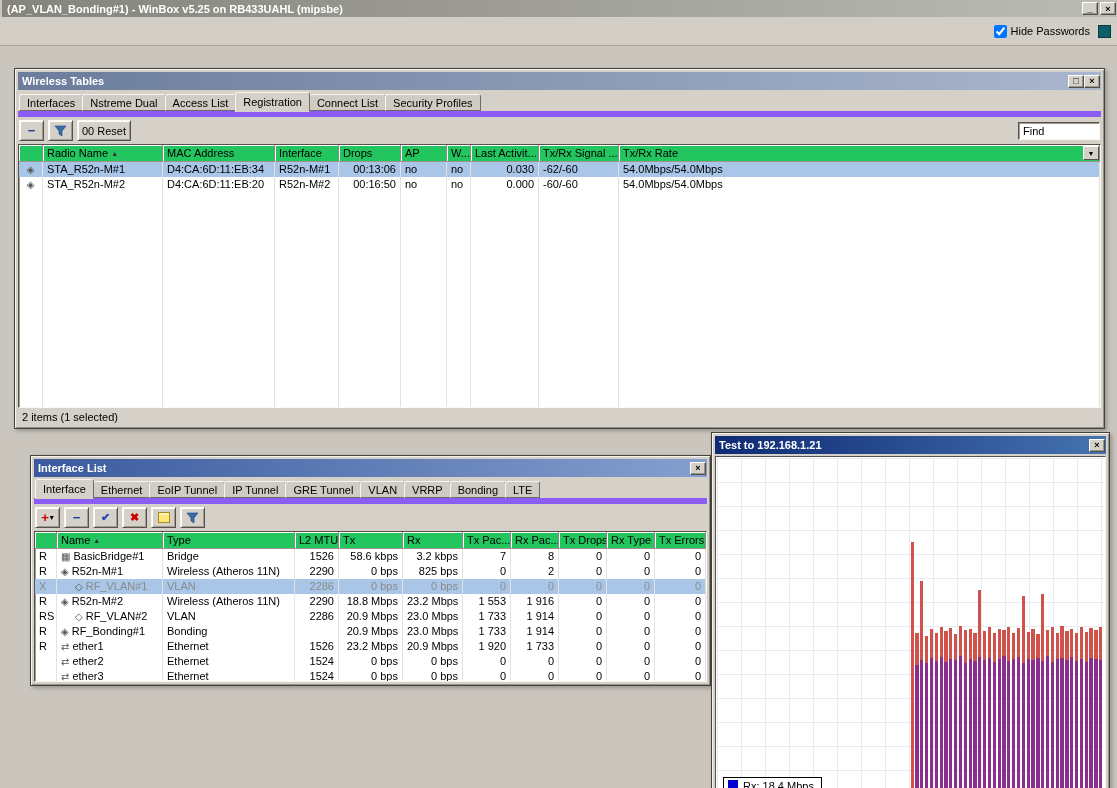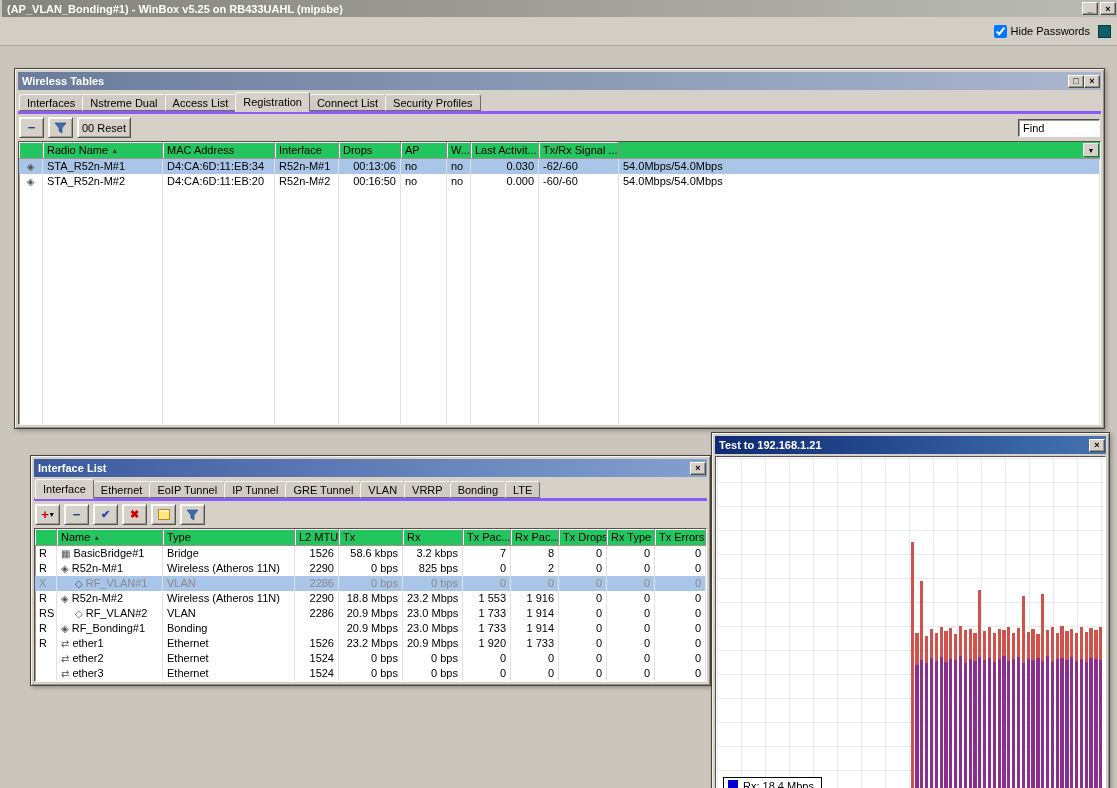--- a/index.html
+++ b/index.html
@@ -16,21 +16,21 @@
   .win{position:absolute;background:#d5d1c9;border:1px solid #45423c;box-shadow:inset 1px 1px 0 #f6f3ec,inset -1px -1px 0 #94908a,2px 2px 4px rgba(0,0,0,.25);padding:3px;display:flex;flex-direction:column}
   .tbar{flex:0 0 18px;display:flex;align-items:center;color:#fff;font-weight:bold;padding:0 1px 0 4px;margin-bottom:2px}
   .tbar .t{flex:1;white-space:nowrap;overflow:hidden}
   #win-wireless{left:14px;top:68px;width:1091px;height:361px}
   #win-interface{left:30px;top:455px;width:681px;height:231px}
   #win-test{left:711px;top:432px;width:399px;height:396px;z-index:10}
   #win-wireless .tbar{background:linear-gradient(90deg,#6b7c9c,#aab6cd)}
   #win-interface .tbar{background:linear-gradient(90deg,#3b5a9e,#84a0cf)}
   #win-test .tbar{background:linear-gradient(90deg,#0e2a74,#4673b0)}
   
-  .tabs{flex:0 0 21px;display:flex;align-items:flex-end;padding-left:1px;border-bottom:3px solid #8b5cf6}
+  .tabs{flex:0 0 21px;display:flex;align-items:flex-end;padding-left:1px;border-bottom:6px solid #8b5cf6}
   .tab{height:17px;line-height:16px;padding:0 7px;background:#d0ccc4;border:1px solid;border-color:#f8f5ee #6e6a64 #6e6a64 #f8f5ee;border-radius:3px 3px 0 0;margin-right:-1px;white-space:nowrap}
   .tab.active{height:20px;line-height:19px;background:#d5d1c9;position:relative;z-index:2;margin-bottom:-1px;border-bottom:1px solid #d5d1c9}
   
   .tools{flex:0 0 27px;display:flex;align-items:center;gap:4px;padding:3px 1px}
   .tbtn{height:21px;min-width:25px;display:inline-flex;align-items:center;justify-content:center;gap:1px;background:#d5d1c9;border:1px solid;border-color:#fbf8f1 #55524c #55524c #fbf8f1;box-shadow:inset 1px 1px 0 #fff,inset -1px -1px 0 #a09c94;padding:0 4px}
   .gl{font-weight:bold}
   .gl.add{color:#c00;font-size:13px;line-height:12px}
   .gl.caret{font-size:8px;font-weight:normal}
   .gl.rem{color:#1d3e8f;font-size:13px;line-height:12px}
   .gl.en{color:#2646b8}
@@ -117,20 +117,21 @@
           <span>Radio Name</span>
           <span class="sort">▲</span>
         </span>
       <span class="hcell wc1">MAC Address</span>
       <span class="hcell wc2">Interface</span>
       <span class="hcell wc3">Drops</span>
       <span class="hcell wc4">AP</span>
       <span class="hcell wc5">W...</span>
       <span class="hcell wc6">Last Activit...</span>
       <span class="hcell wc7">Tx/Rx Signal ...</span>
+      <span class="hcell wc8">Tx/Rx Rate</span>
       <button class="colsel">▼</button>
     </div>
     <div class="gbody" id="wbody">
   <div class="trow selected">
     <span class="cell wci icon-cell">◈</span>
     <span class="cell wc0">STA_R52n-M#1</span>
     <span class="cell wc1">D4:CA:6D:11:EB:34</span>
     <span class="cell wc2">R52n-M#1</span>
     <span class="cell wc3 num">00:13:06</span>
     <span class="cell wc4">no</span>
@@ -160,20 +161,21 @@
     <span class="cell wc2"></span>
     <span class="cell wc3 num"></span>
     <span class="cell wc4"></span>
     <span class="cell wc5"></span>
     <span class="cell wc6 num"></span>
     <span class="cell wc7"></span>
     <span class="cell wc8"></span>
   </div>
 </div>
   </div>
+  <div class="statusrow"><span>2 items (1 selected)</span></div>
 </div>
 
 <div class="win" id="win-interface">
   <div class="tbar">
     <span class="t">Interface List</span>
     <button class="winbtn">×</button>
   </div>
   <div class="tabs">
     <span class="tab active">Interface</span>
     <span class="tab">Ethernet</span>

